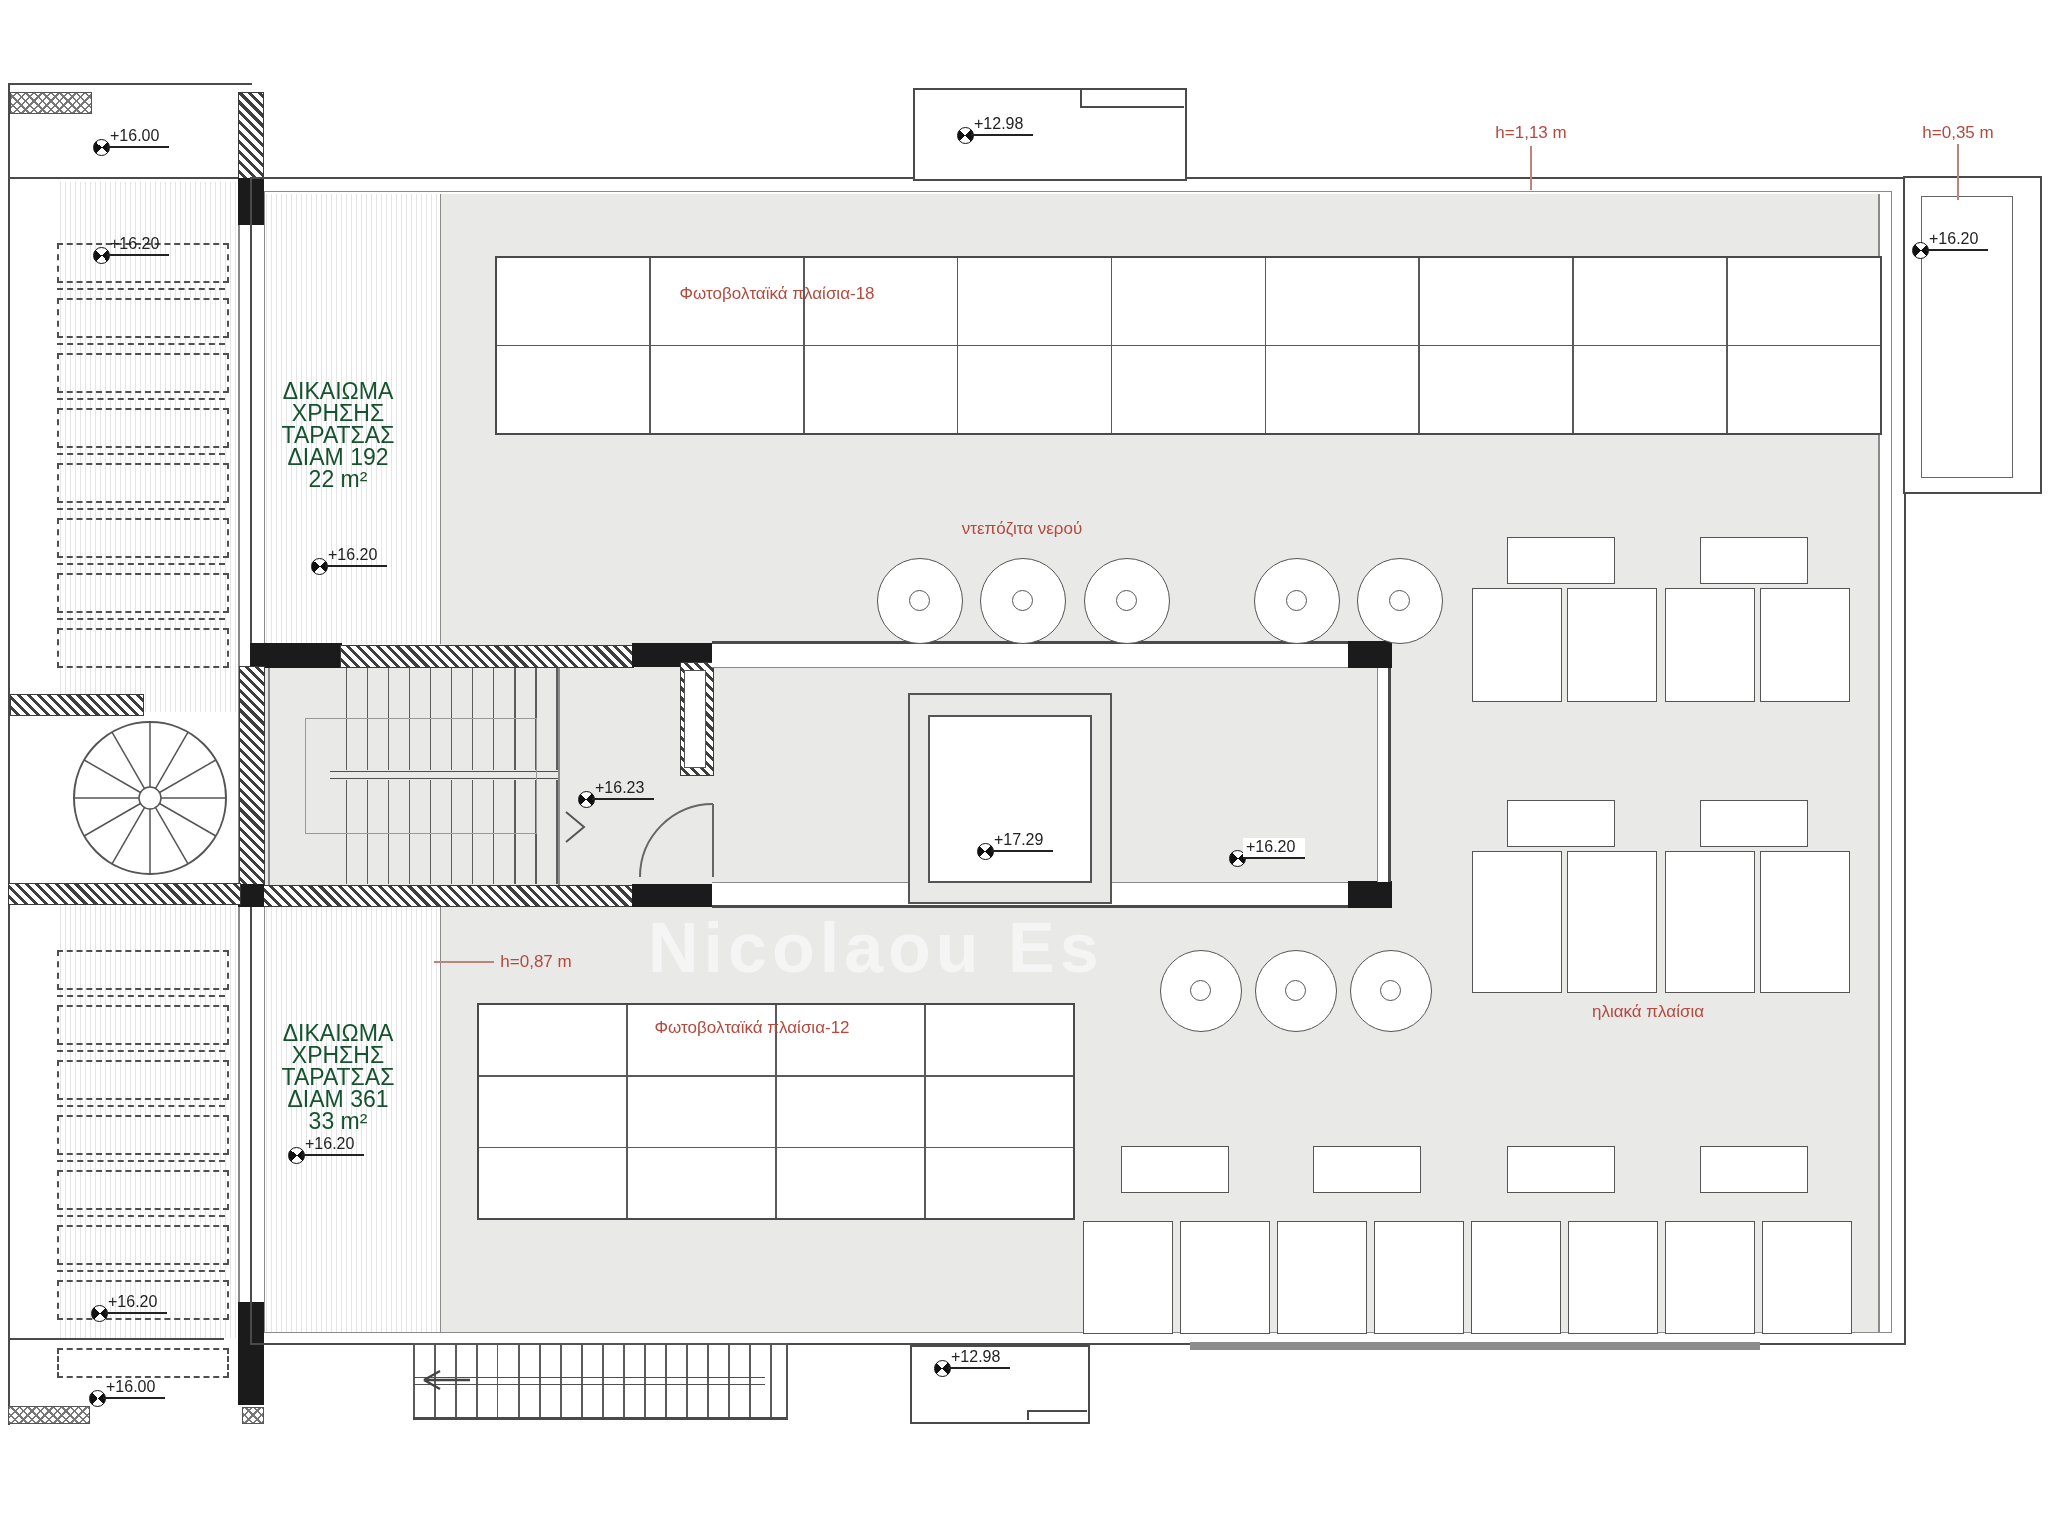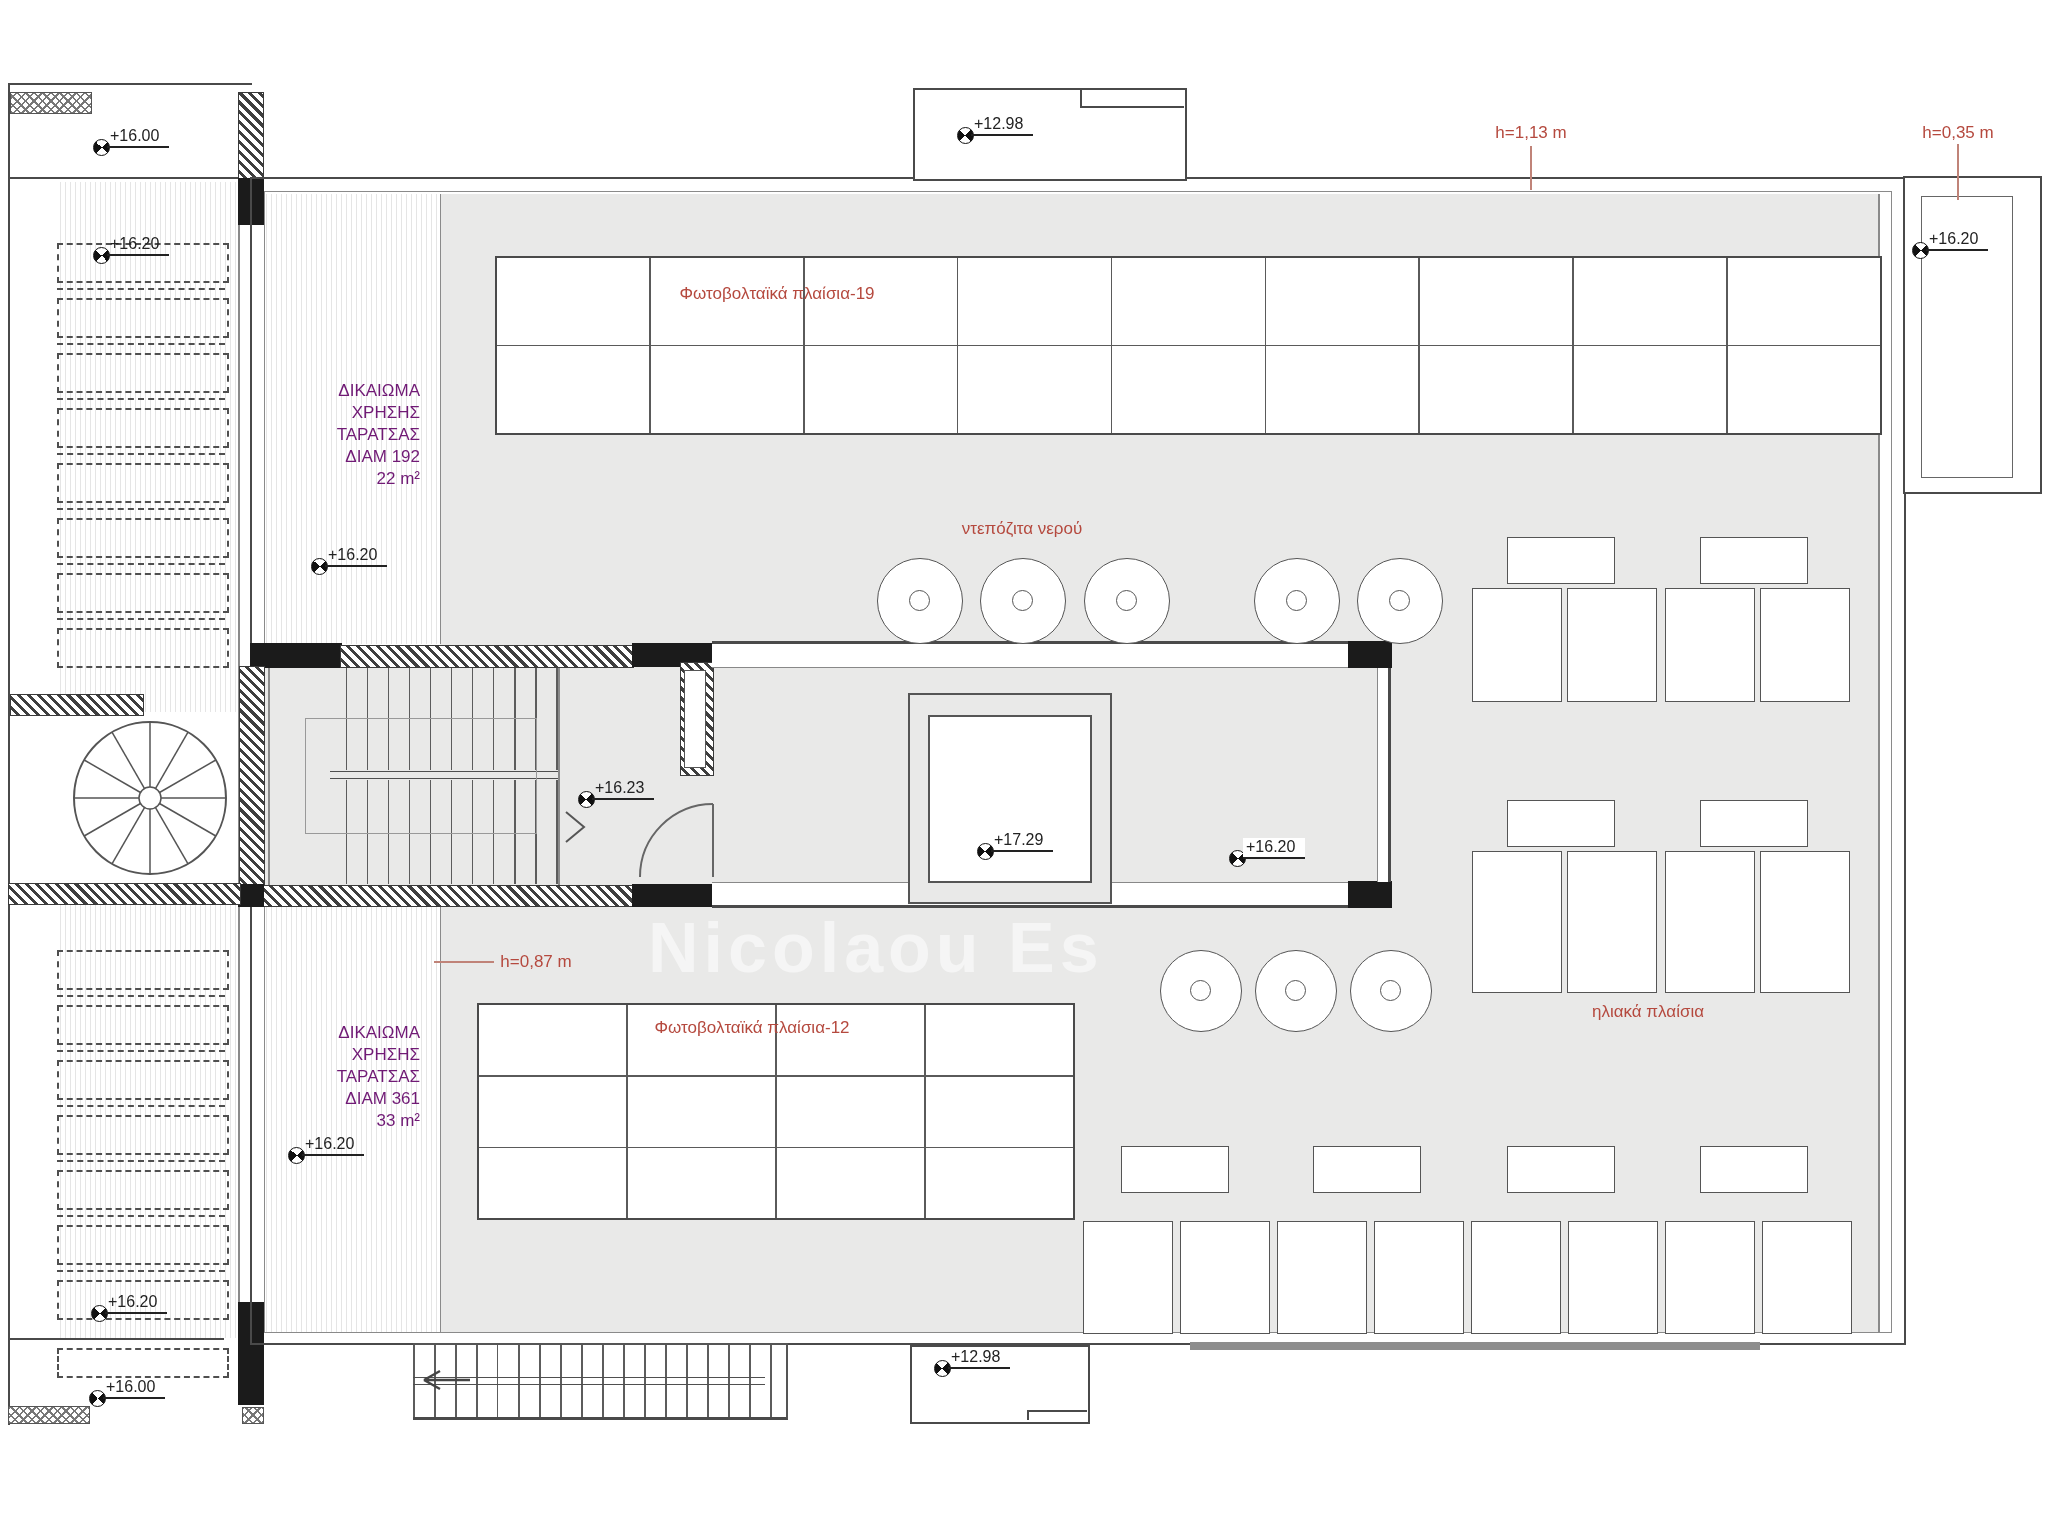--- a/index.html
+++ b/index.html
@@ -27,21 +27,21 @@
   .circ{position:absolute;border:1.5px solid #555;border-radius:50%;background:#fff;}
   .circ i{position:absolute;left:50%;top:50%;width:19px;height:19px;margin:-11px 0 0 -11px;
           border:1.5px solid #555;border-radius:50%;background:#fff;}
   .bm{position:absolute;width:0;height:0;}
   .bm .d{position:absolute;left:-8px;top:-8px;width:15px;height:15px;border:1px solid #111;border-radius:50%;
          background:conic-gradient(from 45deg,#111 0 25%,#fff 0 50%,#111 0 75%,#fff 0);}
   .bm .t{position:absolute;left:6px;bottom:-1px;font-size:16px;color:#222;border-bottom:2px solid #222;
          padding:0 10px 1px 3px;white-space:nowrap;}
   .redlbl{position:absolute;color:#b5493e;font-size:17px;white-space:nowrap;transform:translate(-50%,-50%);}
   .leader{position:absolute;background:#c08378;}
-  .dikblock{position:absolute;width:164px;text-align:right;color:#701a75;font-size:17px;line-height:22px;}
+  .dikblock{position:absolute;width:164px;text-align:center;color:#14532d;font-size:23px;line-height:22px;}
   .treads{position:absolute;background:repeating-linear-gradient(90deg,#5c5c5c 0 1.5px,transparent 1.5px 21px);}
   .rail{position:absolute;border-top:1.5px solid #4f4f4f;border-bottom:1.5px solid #4f4f4f;}
   .wm{position:absolute;color:rgba(255,255,255,0.55);font-size:70px;letter-spacing:5px;font-weight:bold;}
   svg{position:absolute;left:0;top:0;}
 </style>
 </head>
 <body>
 
 <div id="plan">
 
@@ -303,21 +303,21 @@
       <span class="t">+16.00</span>
     </div>
     <div class="bm" style="left: 965px; top: 135px;">
       <span class="d"></span>
       <span class="t">+12.98</span>
     </div>
     <div class="bm" style="left: 942px; top: 1368px;">
       <span class="d"></span>
       <span class="t">+12.98</span>
     </div>
-    <div class="redlbl" style="left: 777px; top: 294px;">Φωτοβολταϊκά πλαίσια-19</div>
+    <div class="redlbl" style="left: 777px; top: 294px;">Φωτοβολταϊκά πλαίσια-18</div>
     <div class="redlbl" style="left: 1022px; top: 529px;">ντεπόζιτα νερού</div>
     <div class="redlbl" style="left: 1531px; top: 133px;">h=1,13 m</div>
     <div class="redlbl" style="left: 1958px; top: 133px;">h=0,35 m</div>
     <div class="redlbl" style="left: 536px; top: 962px;">h=0,87 m</div>
     <div class="redlbl" style="left: 752px; top: 1028px;">Φωτοβολταϊκά πλαίσια-12</div>
     <div class="redlbl" style="left: 1648px; top: 1012px;">ηλιακά πλαίσια</div>
     <div class="leader" style="left: 1530px; top: 146px; width: 2px; height: 44px;"></div>
     <div class="leader" style="left: 1957px; top: 144px; width: 2px; height: 56px;"></div>
     <div class="leader" style="left: 434px; top: 961px; width: 60px; height: 2px;"></div>
   </div>

